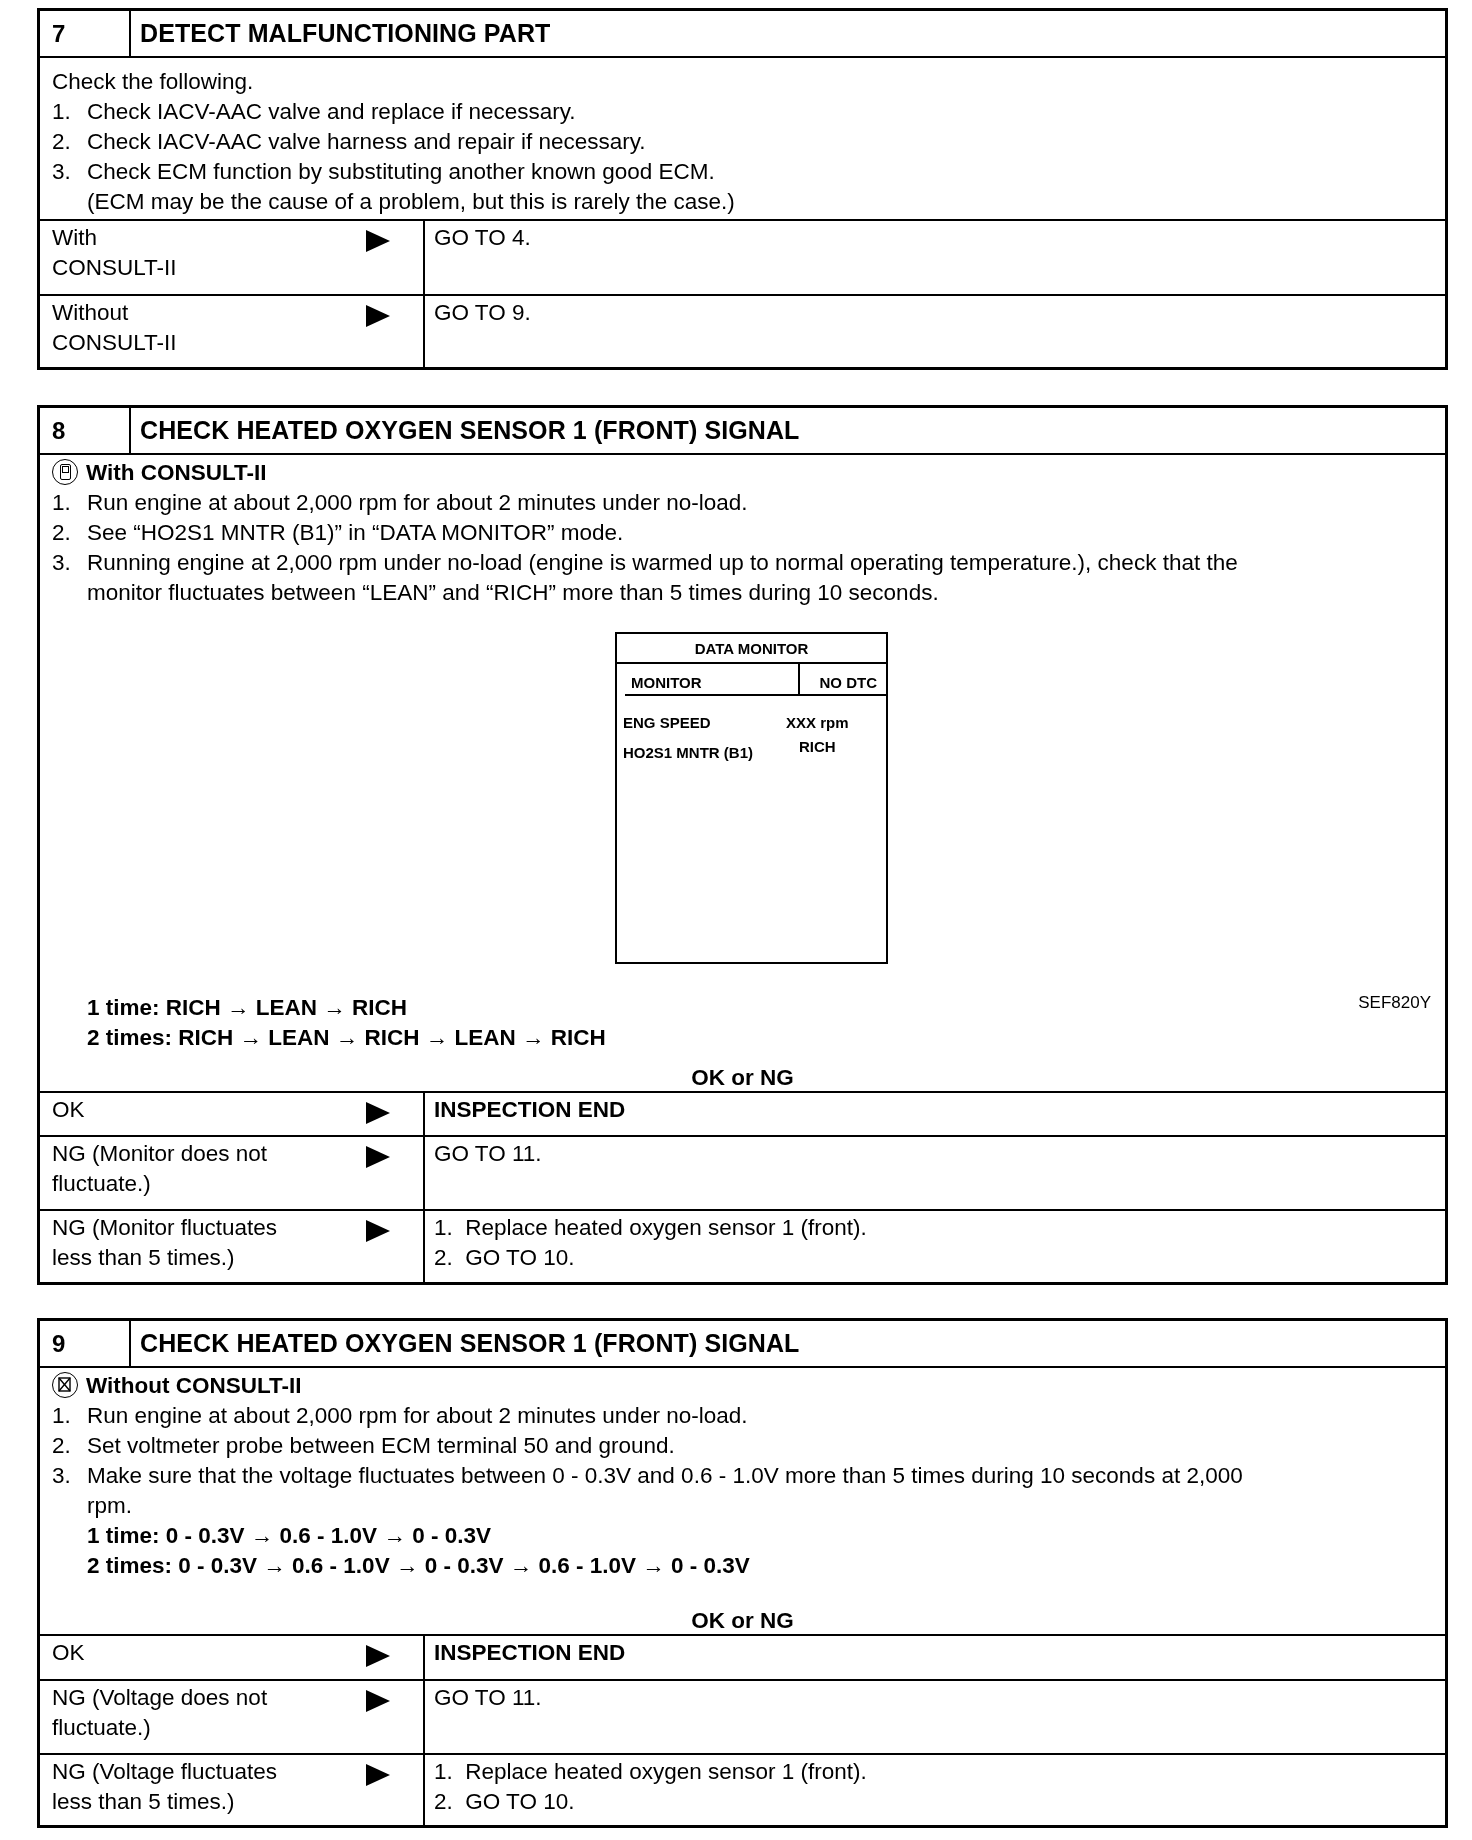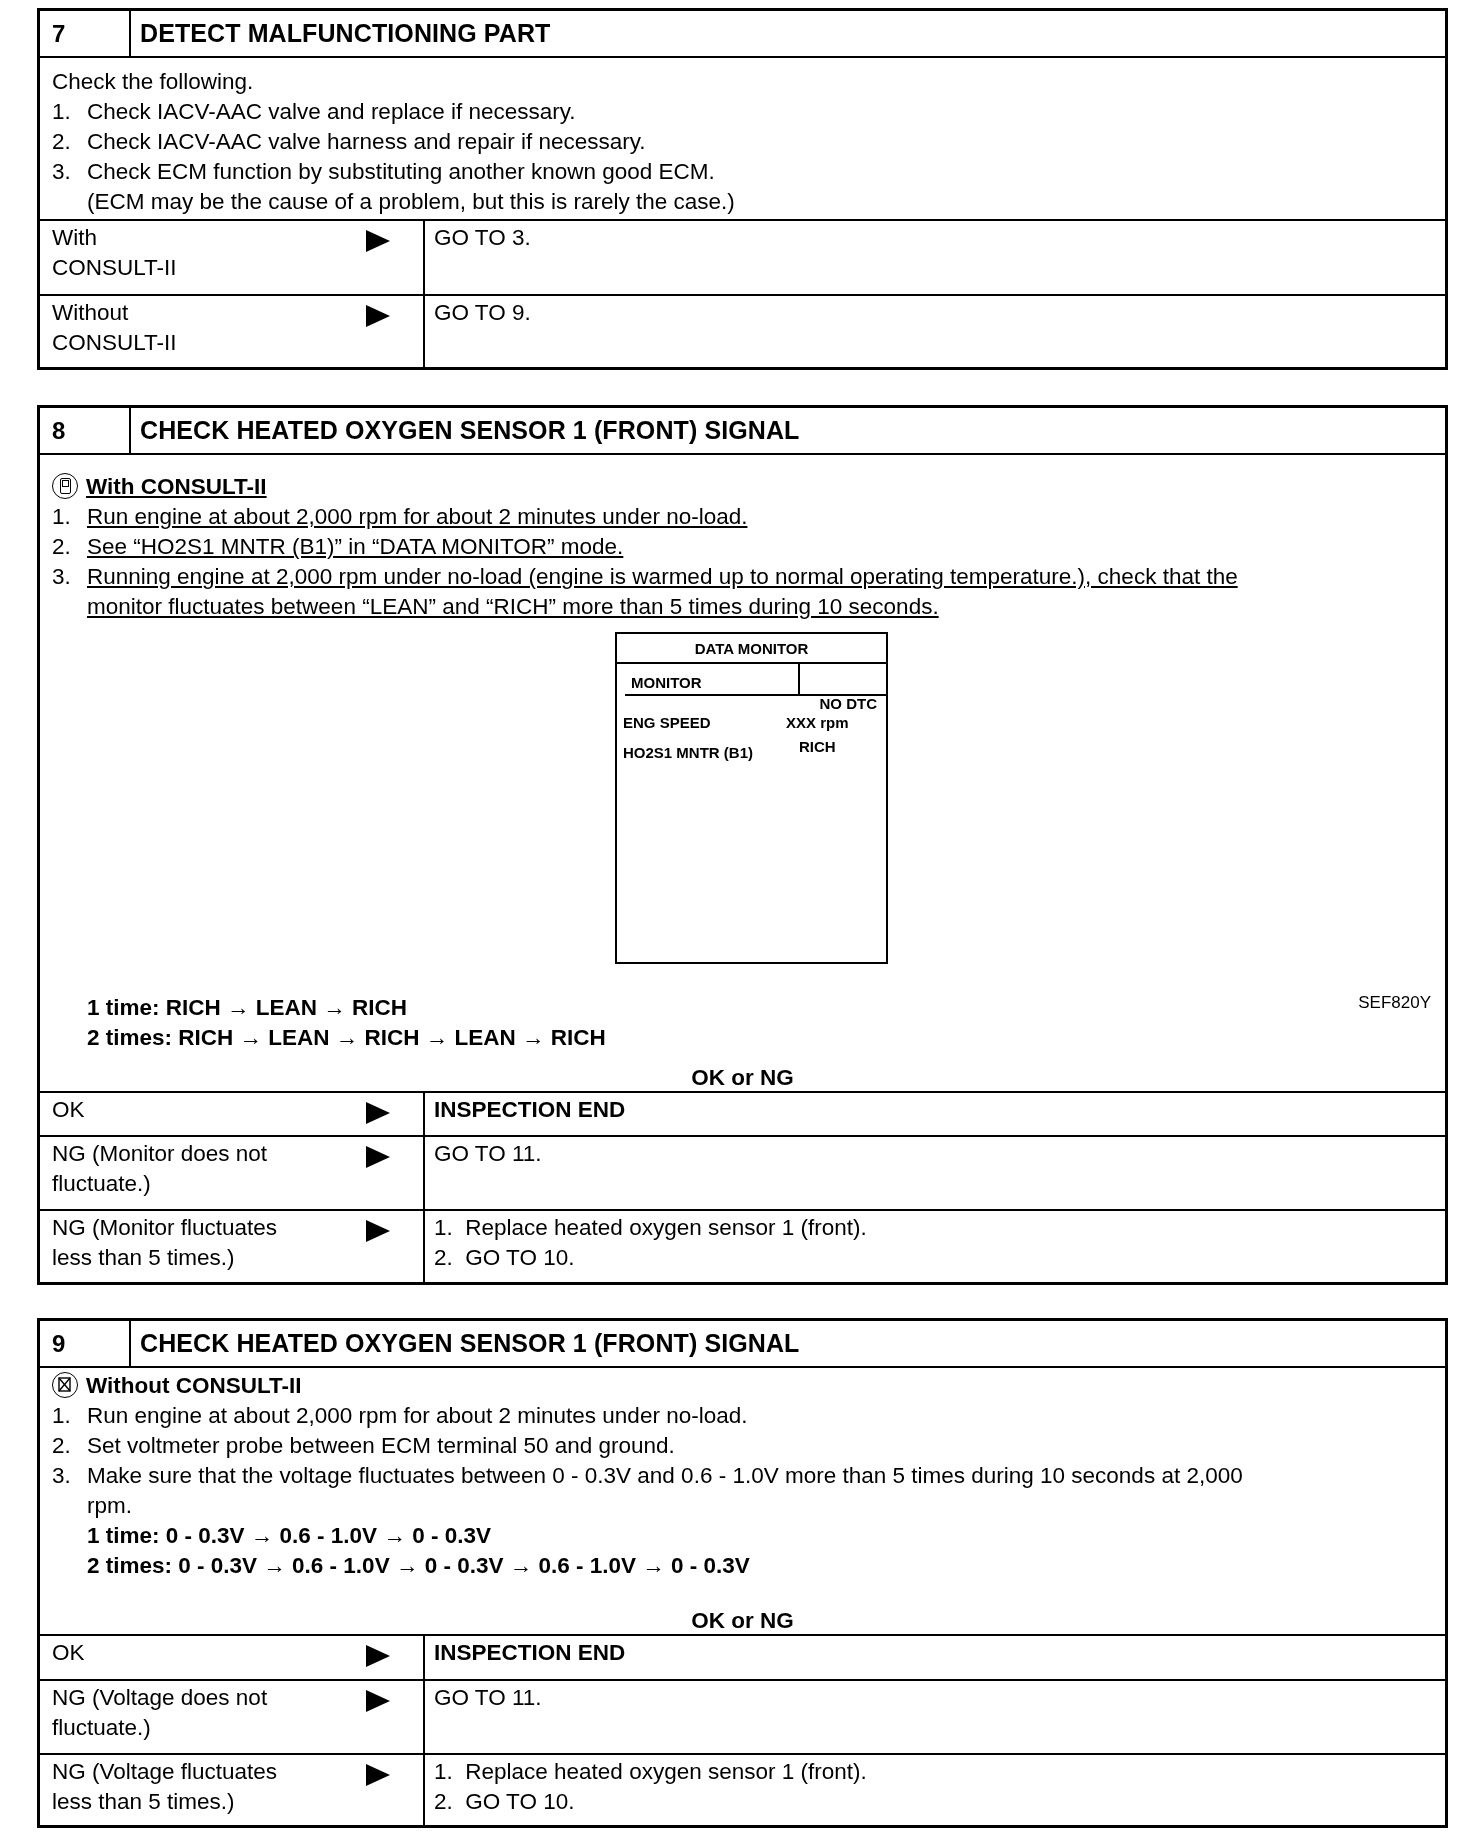--- a/index.html
+++ b/index.html
@@ -26,21 +26,21 @@
                  vertical-align: -5px; margin-right: 8px; position: relative; box-sizing: border-box; }
   .icon-consult::after { content:""; position:absolute; left:7px; top:4px; width:9px; height:14px; border:1.5px solid #000; border-radius:2px; }
   .icon-consult::before { content:""; position:absolute; left:9px; top:6px; width:5px; height:5px; border:1px solid #000; }
   .icon-x { position:absolute; left:4px; top:4px; width:15px; height:15px; }
   .monitor { position: absolute; left: 575px; top: 224px; width: 273px; height: 332px; border: 2.5px solid #000; box-sizing: border-box;
              font-weight: bold; font-size: 15px; }
   .mon-title { position:absolute; left:0; right:0; top:0; height:30px; line-height:30px; text-align:center; border-bottom: 2px solid #000; box-sizing:border-box; }
   .mon-sub { position:absolute; left:8px; right:0; top:30px; height:32px; border-bottom: 2px solid #000; box-sizing:border-box; }
   .mon-sub-left { position:absolute; left:6px; top:0; line-height:37px; }
   .mon-sub-div { position:absolute; left:173px; top:0; bottom:0; border-left:2px solid #000; }
-  .mon-sub-right { position:absolute; right:9px; top:0; line-height:37px;margin-top:21px; }
+  .mon-sub-right { position:absolute; right:9px; top:0; line-height:37px; }
   .mon-row { position:absolute; left:6px; font-size:15px; }
   .mon-val { position:absolute; }
   .fig-id { position:absolute; right: 14px; font-size: 17px; margin-top: 28px; }
 </style>
 </head>
 <body>
 
 <div class="box" style="top:8px; height:362px;">
   <div class="hdr">
     <div class="hdr-num">7</div>
@@ -54,40 +54,40 @@
     <div class="line indent">(ECM may be the cause of a problem, but this is rarely the case.)</div>
   </div>
   <div class="row" style="top:208px; height:75px;">
     <div class="row-left">
       <div class="row-label">
         <div>With</div>
         <div>CONSULT-II</div>
       </div>
       <div class="row-arrow"></div>
     </div>
-    <div class="row-right">GO TO 3.</div>
+    <div class="row-right">GO TO 4.</div>
   </div>
   <div class="row" style="top:283px; height:73px;">
     <div class="row-left">
       <div class="row-label">
         <div>Without</div>
         <div>CONSULT-II</div>
       </div>
       <div class="row-arrow"></div>
     </div>
     <div class="row-right">GO TO 9.</div>
   </div>
 </div>
 
 <div class="box" style="top:405px; height:880px;">
   <div class="hdr">
     <div class="hdr-num">8</div>
     <div class="hdr-title">CHECK HEATED OXYGEN SENSOR 1 (FRONT) SIGNAL</div>
   </div>
-  <div class="body-text" style="top:64px;text-decoration:underline;">
+  <div class="body-text" style="top:50px;">
     <div class="line bold">
       <span class="icon-circle icon-consult"></span><span>With CONSULT-II</span>
     </div>
     <div class="line"><span class="num">1.</span><span>Run engine at about 2,000 rpm for about 2 minutes under no-load.</span></div>
     <div class="line"><span class="num">2.</span><span>See “HO2S1 MNTR (B1)” in “DATA MONITOR” mode.</span></div>
     <div class="line"><span class="num">3.</span><span>Running engine at 2,000 rpm under no-load (engine is warmed up to normal operating temperature.), check that the</span></div>
     <div class="line indent">monitor fluctuates between “LEAN” and “RICH” more than 5 times during 10 seconds.</div>
   </div>
 
   <div class="monitor">

